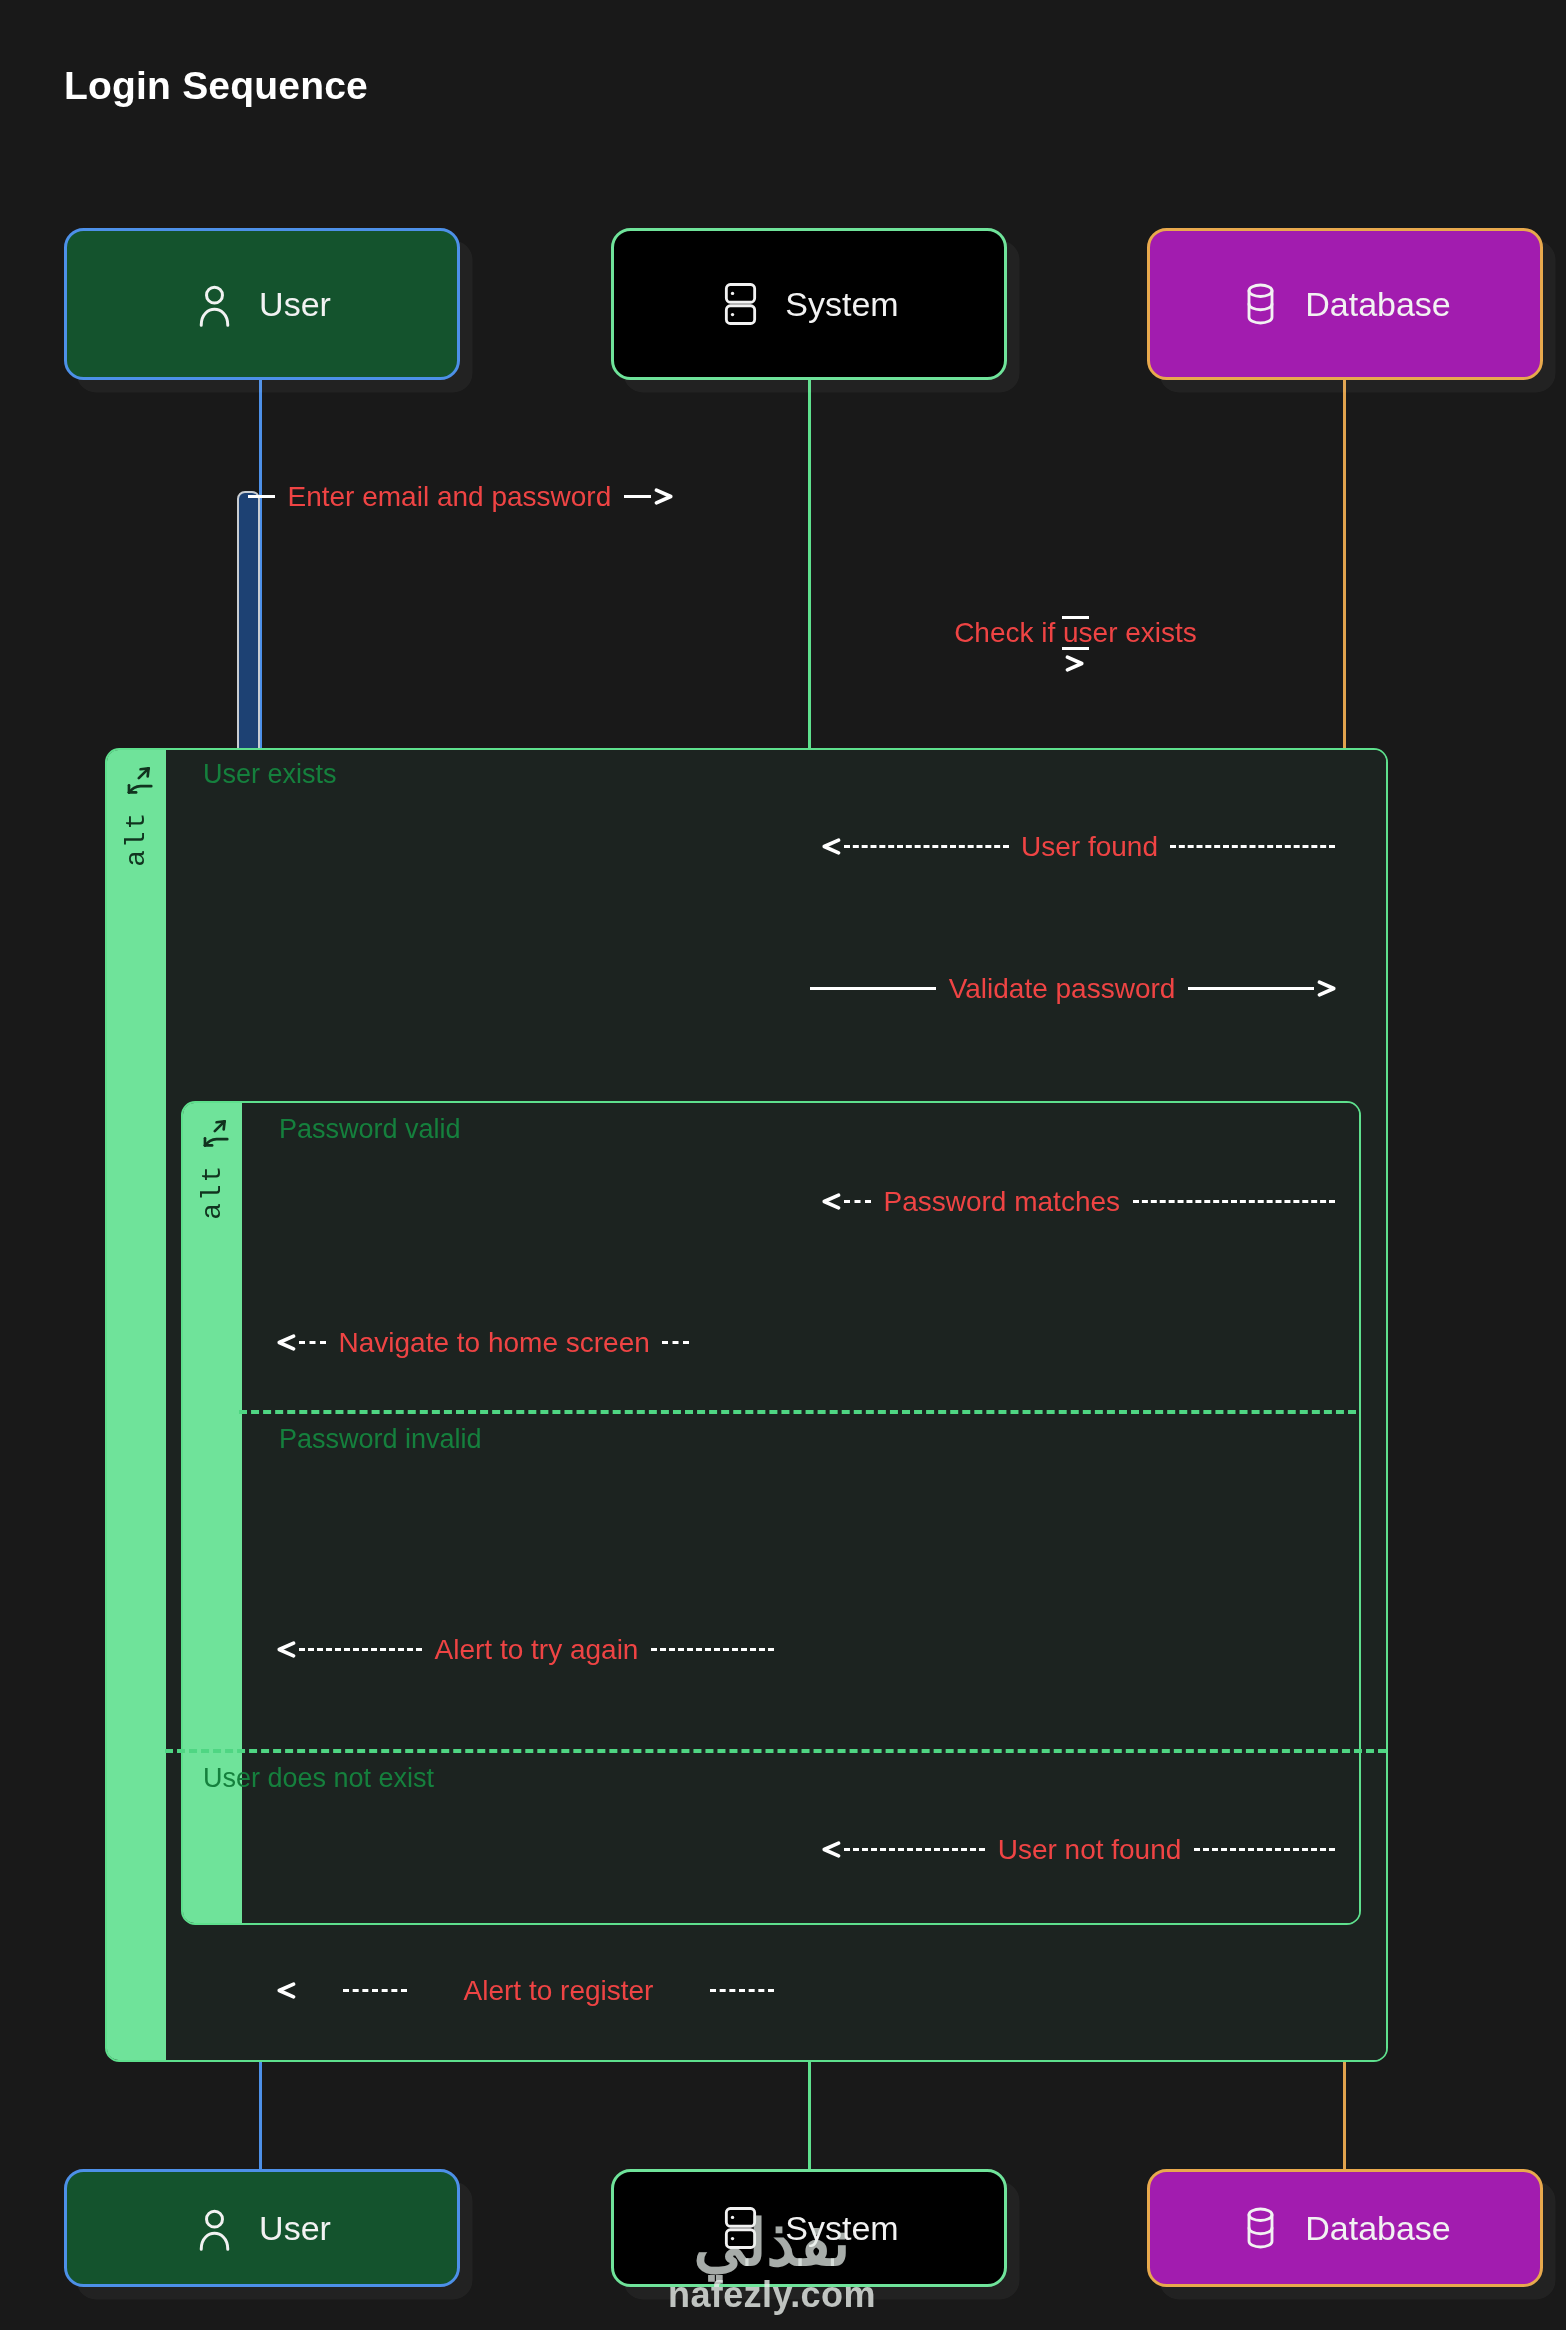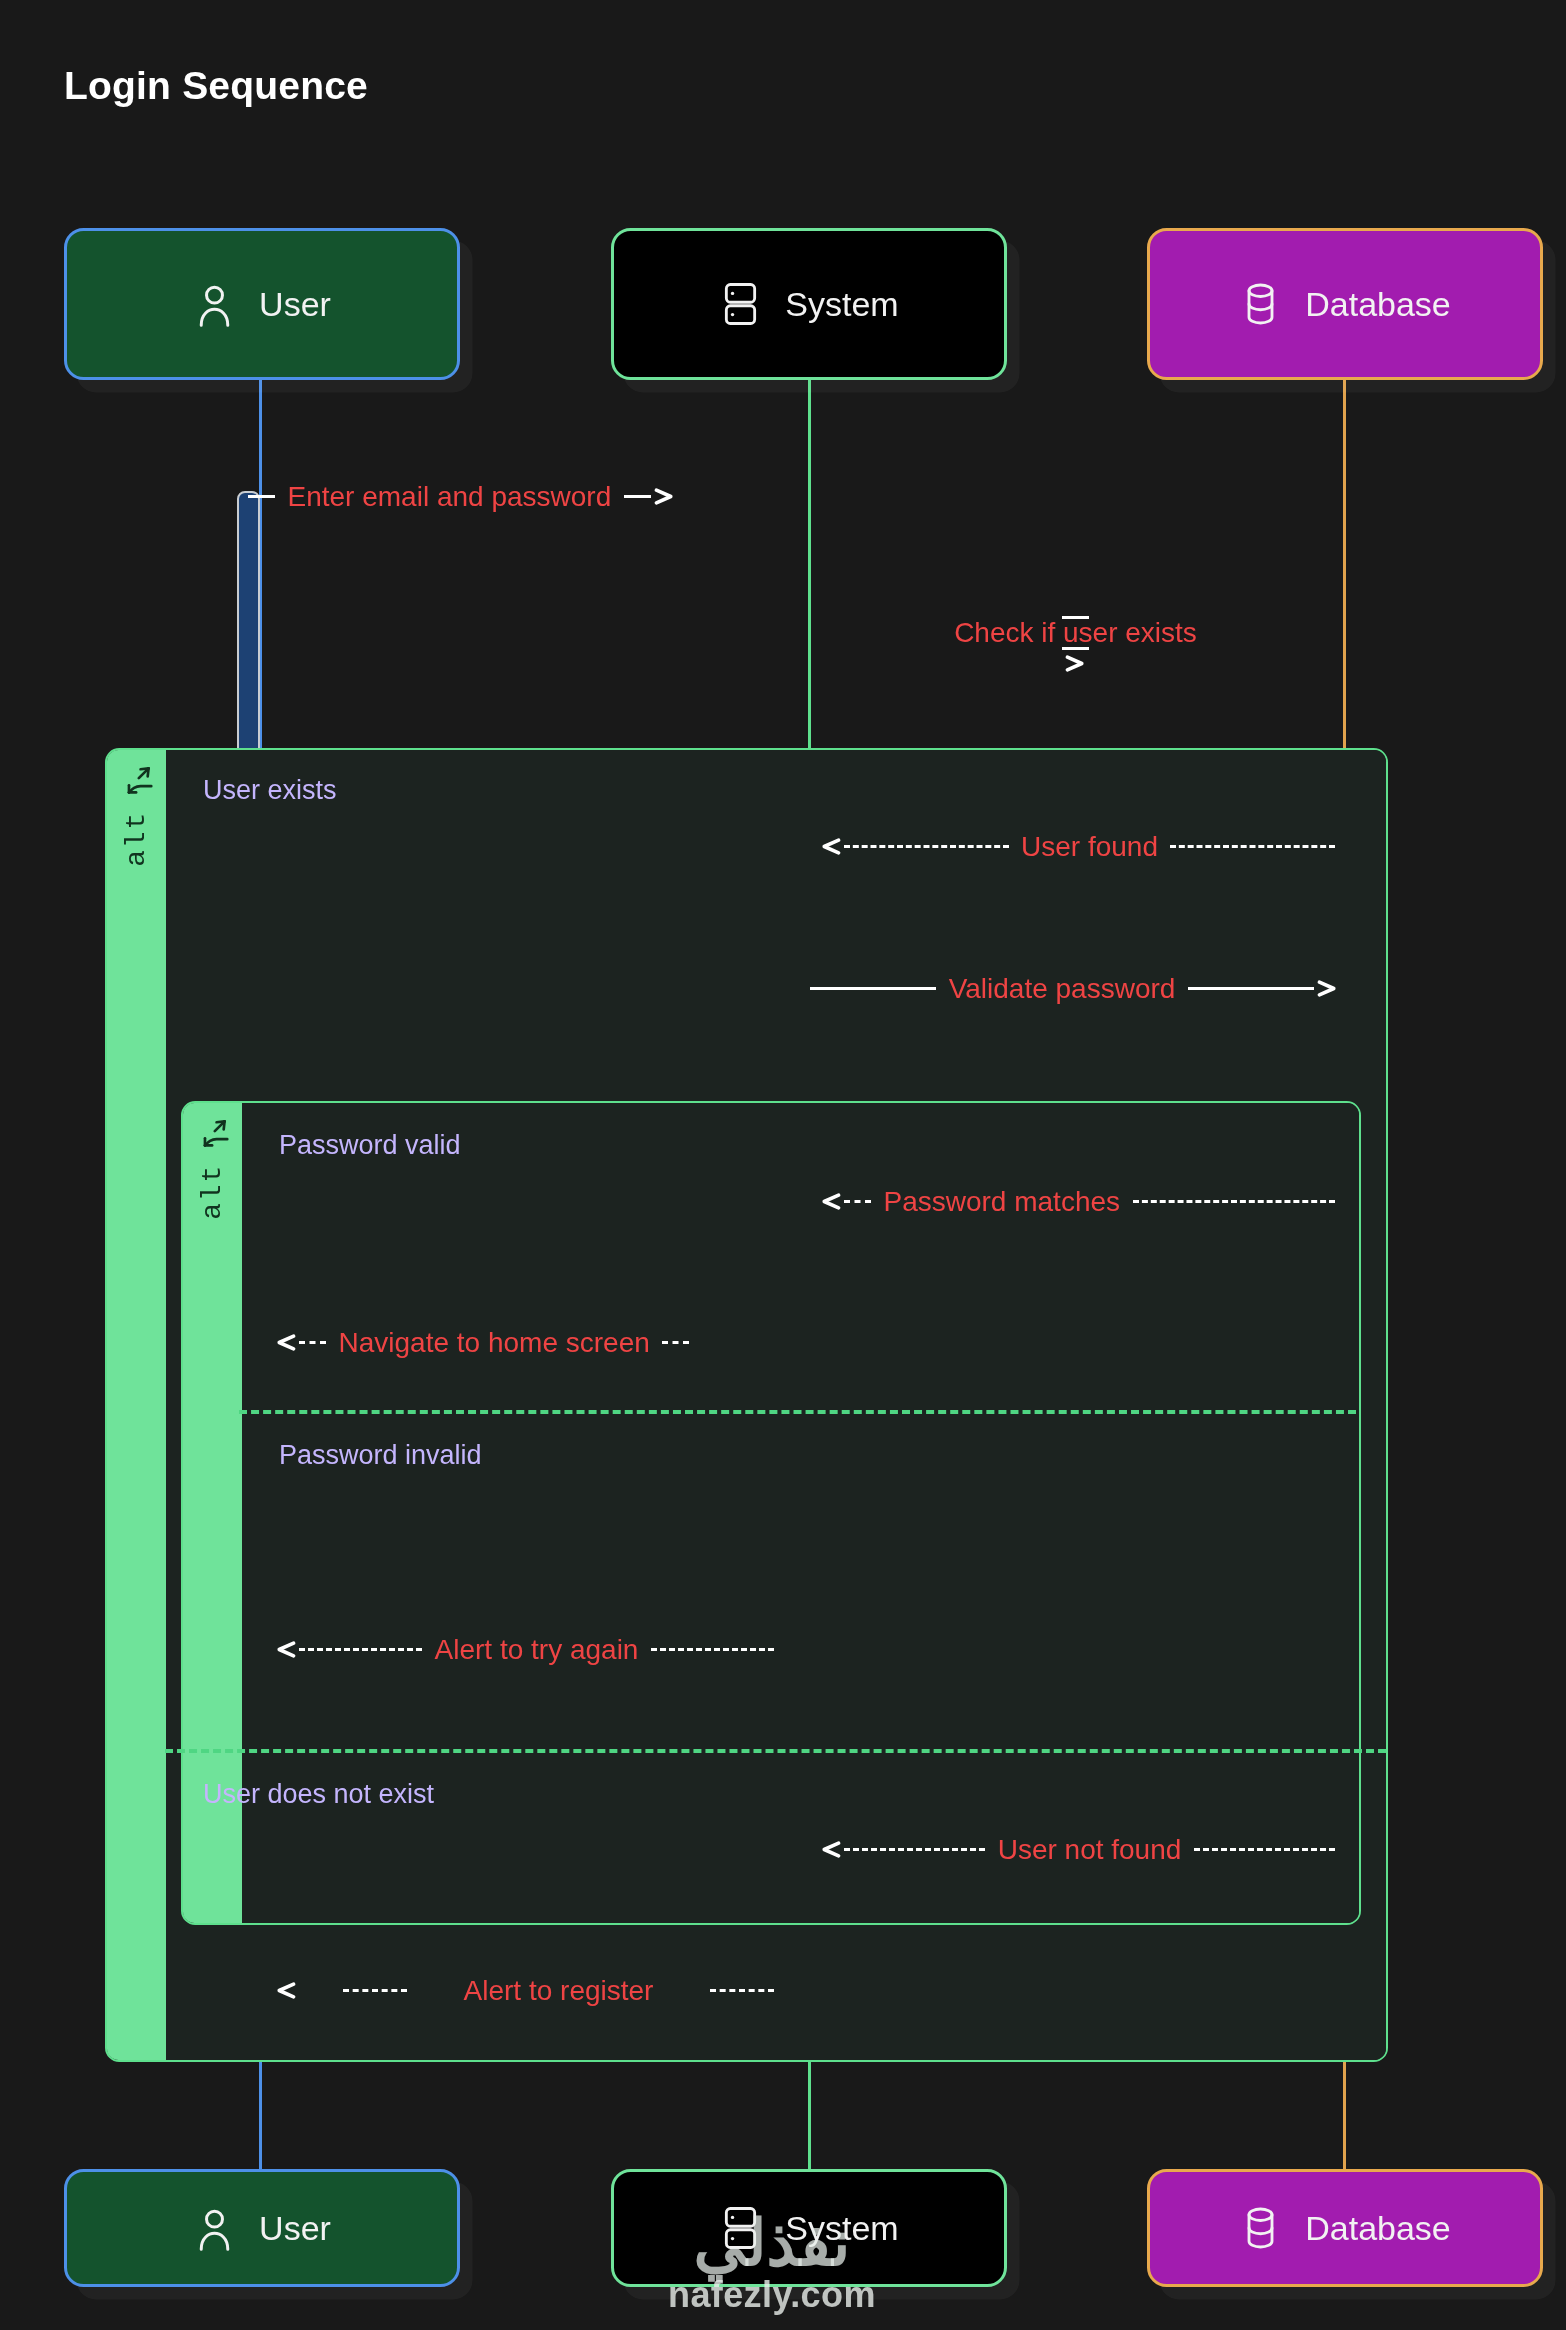--- a/index.html
+++ b/index.html
@@ -81,24 +81,23 @@
     margin-top: 7.1px;
   }
   .tab-arrow { width: 36px; height: 41px; display:block; }
   .fragment-inner-bg {
     position: absolute; left: 59px; top: 0; right: 0; bottom: 0;
     background: #1c2320;
     border-radius: 0 11.6px 11.6px 0;
   }
   .frag-cond {
     position: absolute;
-    color: #c4b5fd; font-size: 27px;
+    color: #15803d; font-size: 27px;
     white-space: nowrap;
     z-index: 7;
-    margin-top: 16px;
   }
   .else-divider {
     position: absolute; height: 0;
     border-top: 4.5px dashed #4fd683;
     z-index: 7;
   }
 
   
   .message {
     position: absolute;

